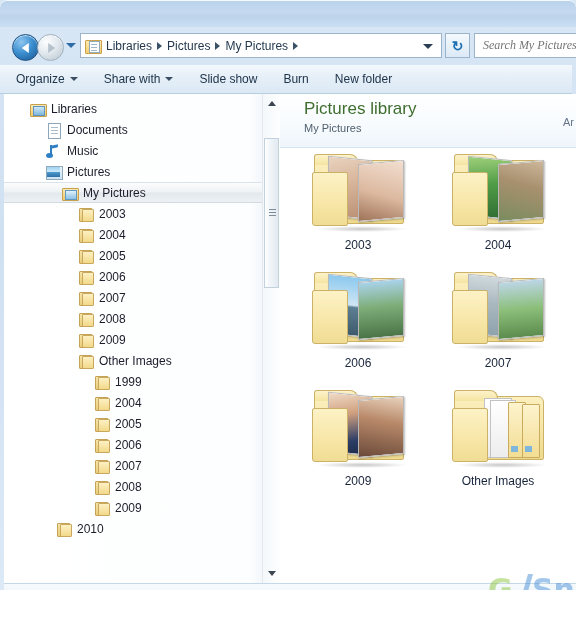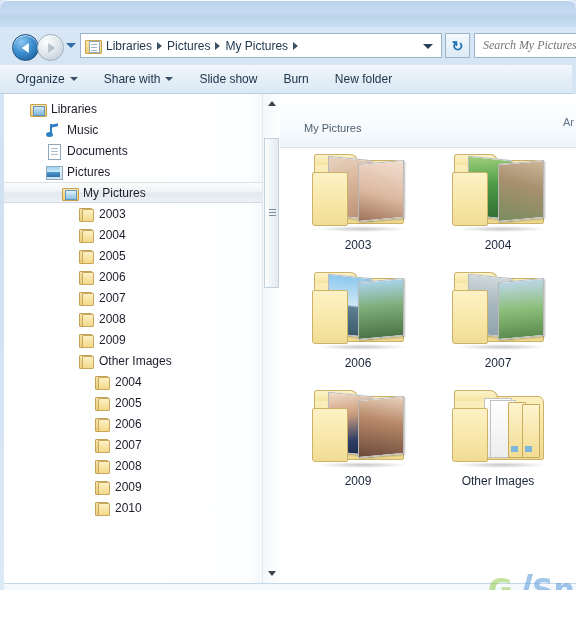--- a/index.html
+++ b/index.html
@@ -421,33 +421,33 @@
             <span style="display: flex;">
               <div class="ic ic-lib">
                 <div class="b"></div>
                 <div class="s"></div>
               </div>
             </span>
             <span class="tlabel">Libraries</span>
           </div>
           <div class="trow" style="padding-left: 42px;">
             <span style="display: flex;">
+              <div class="ic ic-doc">
+                <div class="p"></div>
+              </div>
+            </span>
+            <span class="tlabel">Documents</span>
+          </div>
+          <div class="trow" style="padding-left: 42px;">
+            <span style="display: flex;">
               <div class="ic ic-music">
                 <div class="n"></div>
               </div>
             </span>
             <span class="tlabel">Music</span>
-          </div>
-          <div class="trow" style="padding-left: 42px;">
-            <span style="display: flex;">
-              <div class="ic ic-doc">
-                <div class="p"></div>
-              </div>
-            </span>
-            <span class="tlabel">Documents</span>
           </div>
           <div class="trow" style="padding-left: 42px;">
             <span style="display: flex;">
               <div class="ic ic-pic">
                 <div class="fr"></div>
                 <div class="sky"></div>
                 <div class="hill"></div>
               </div>
             </span>
             <span class="tlabel">Pictures</span>
@@ -533,20 +533,29 @@
             </span>
             <span class="tlabel">Other Images</span>
           </div>
           <div class="trow" style="padding-left: 90px;">
             <span style="display: flex;">
               <div class="ic ic-folder">
                 <div class="back"></div>
                 <div class="front"></div>
               </div>
             </span>
+            <span class="tlabel">1999</span>
+          </div>
+          <div class="trow" style="padding-left: 90px;">
+            <span style="display: flex;">
+              <div class="ic ic-folder">
+                <div class="back"></div>
+                <div class="front"></div>
+              </div>
+            </span>
             <span class="tlabel">2004</span>
           </div>
           <div class="trow" style="padding-left: 90px;">
             <span style="display: flex;">
               <div class="ic ic-folder">
                 <div class="back"></div>
                 <div class="front"></div>
               </div>
             </span>
             <span class="tlabel">2005</span>
@@ -580,21 +589,21 @@
           </div>
           <div class="trow" style="padding-left: 90px;">
             <span style="display: flex;">
               <div class="ic ic-folder">
                 <div class="back"></div>
                 <div class="front"></div>
               </div>
             </span>
             <span class="tlabel">2009</span>
           </div>
-          <div class="trow" style="padding-left: 90px; text-align: center;">
+          <div class="trow" style="padding-left: 52px; text-align: center;">
             <span style="display: flex;">
               <div class="ic ic-folder">
                 <div class="back"></div>
                 <div class="front"></div>
               </div>
             </span>
             <span class="tlabel">2010</span>
           </div>
         </div>
     </div>
@@ -606,20 +615,21 @@
       <div class="sb-thumb">
         <div class="sb-grip"></div>
       </div>
       <div class="sb-btn sb-dn">
         <div class="sb-tri-dn"></div>
       </div>
     </div>
 
     <div class="content">
       <div class="lib-header">
+        <div class="lib-title">Pictures library</div>
         <div class="lib-sub">My Pictures</div>
         <div class="arrange">Ar</div>
       </div>
       <div class="grid" id="grid">
           <div class="cell" style="left: 8px; top: 0px;">
             <div class="fico">
               <div class="shadow"></div>
               <div class="backflap"></div>
               <div class="tab"></div>
               <div class="photo p1">

